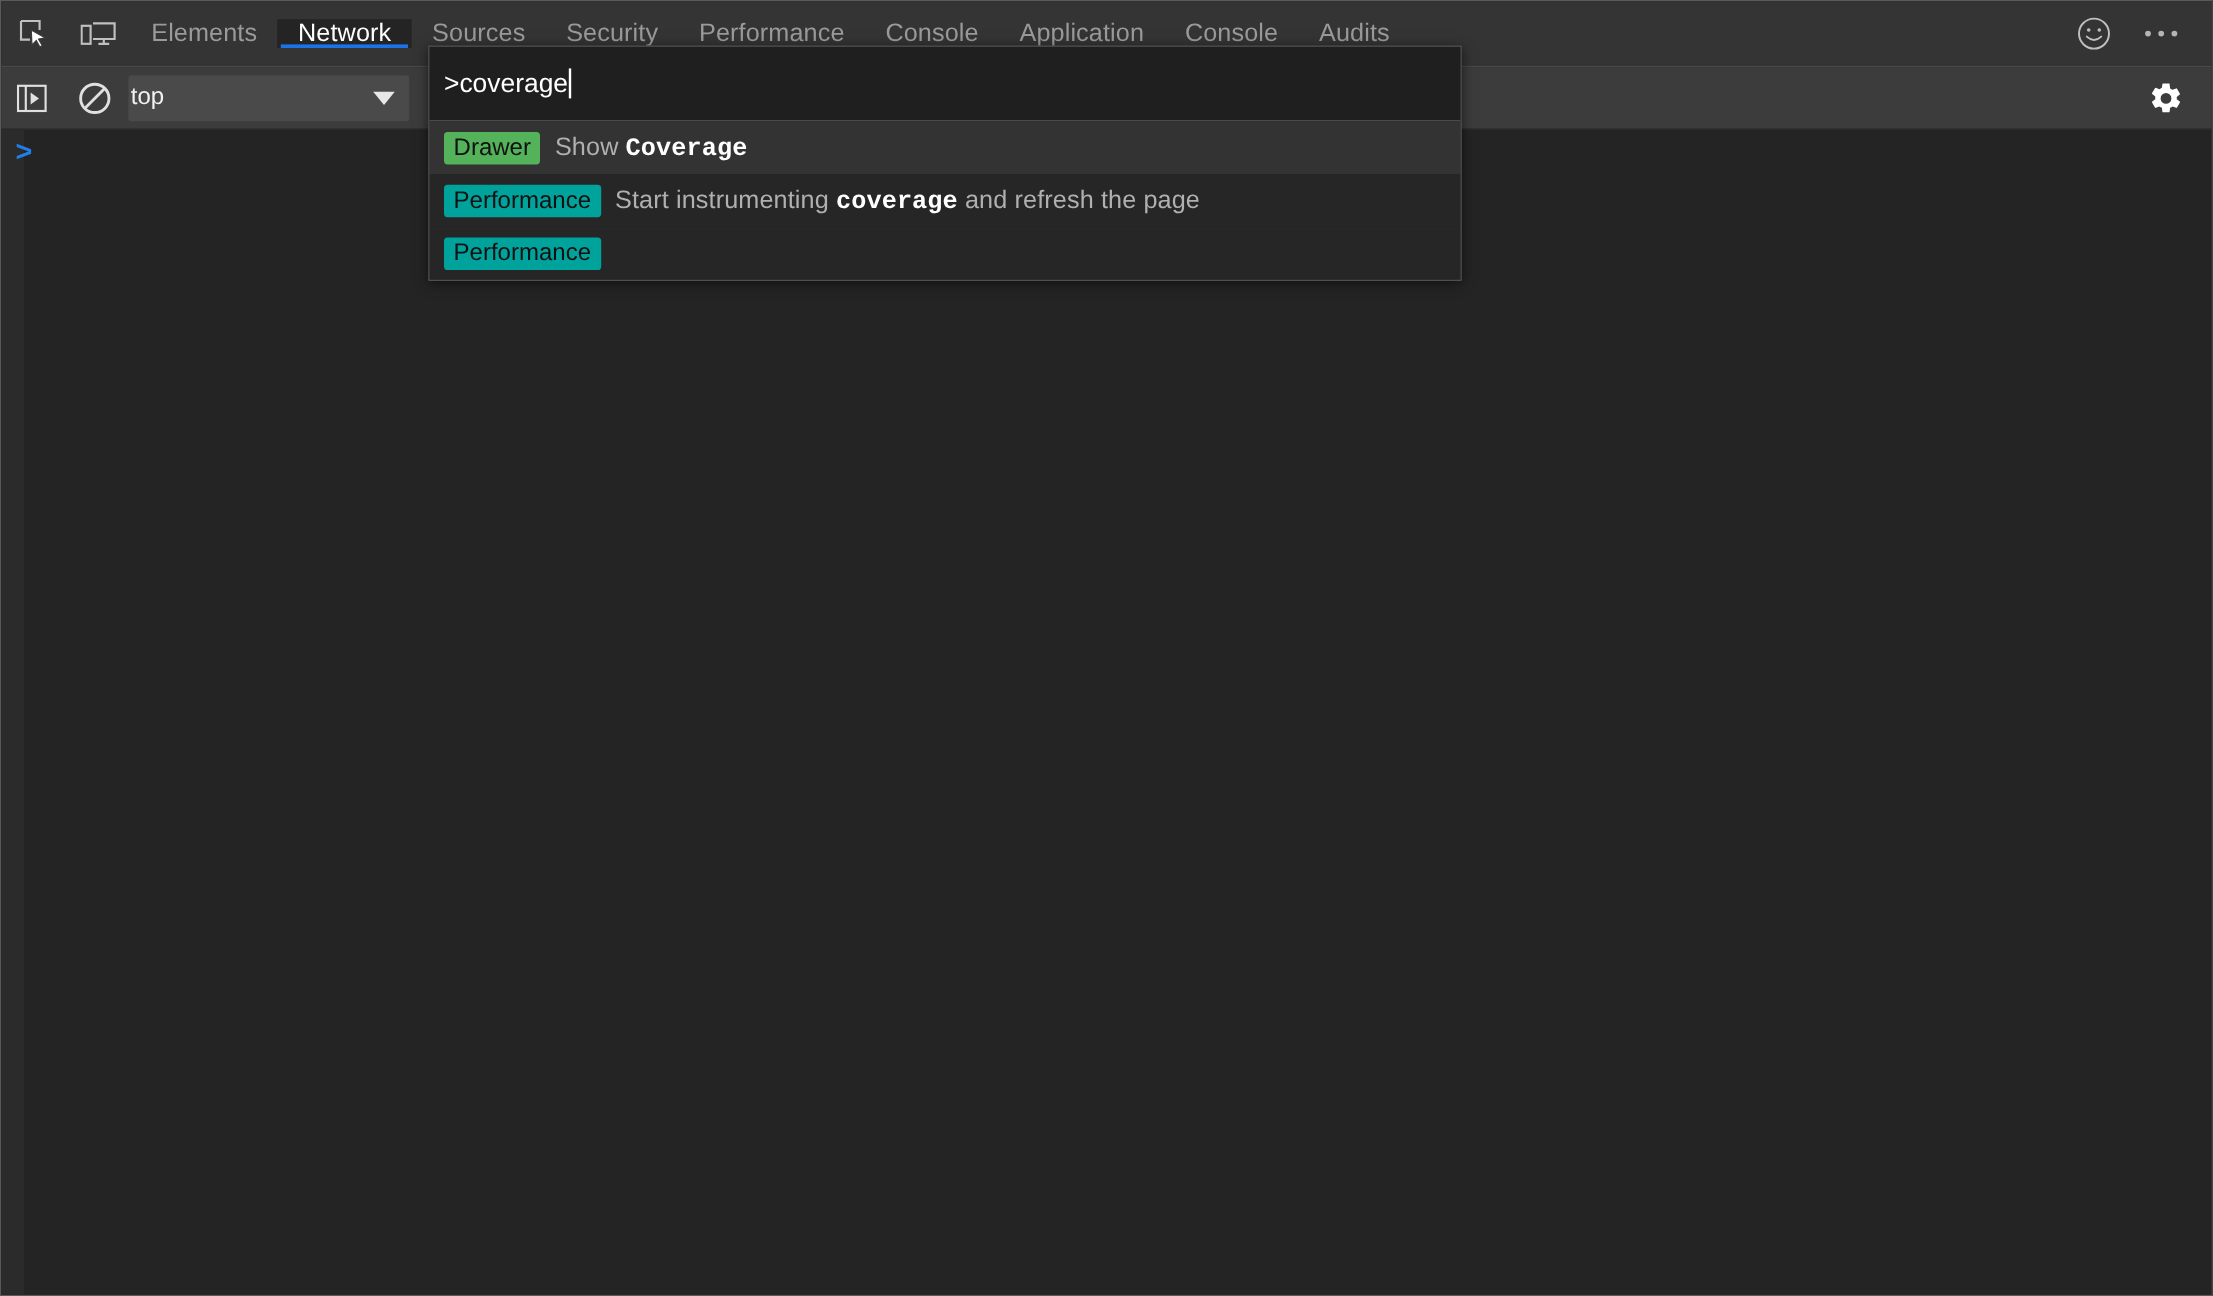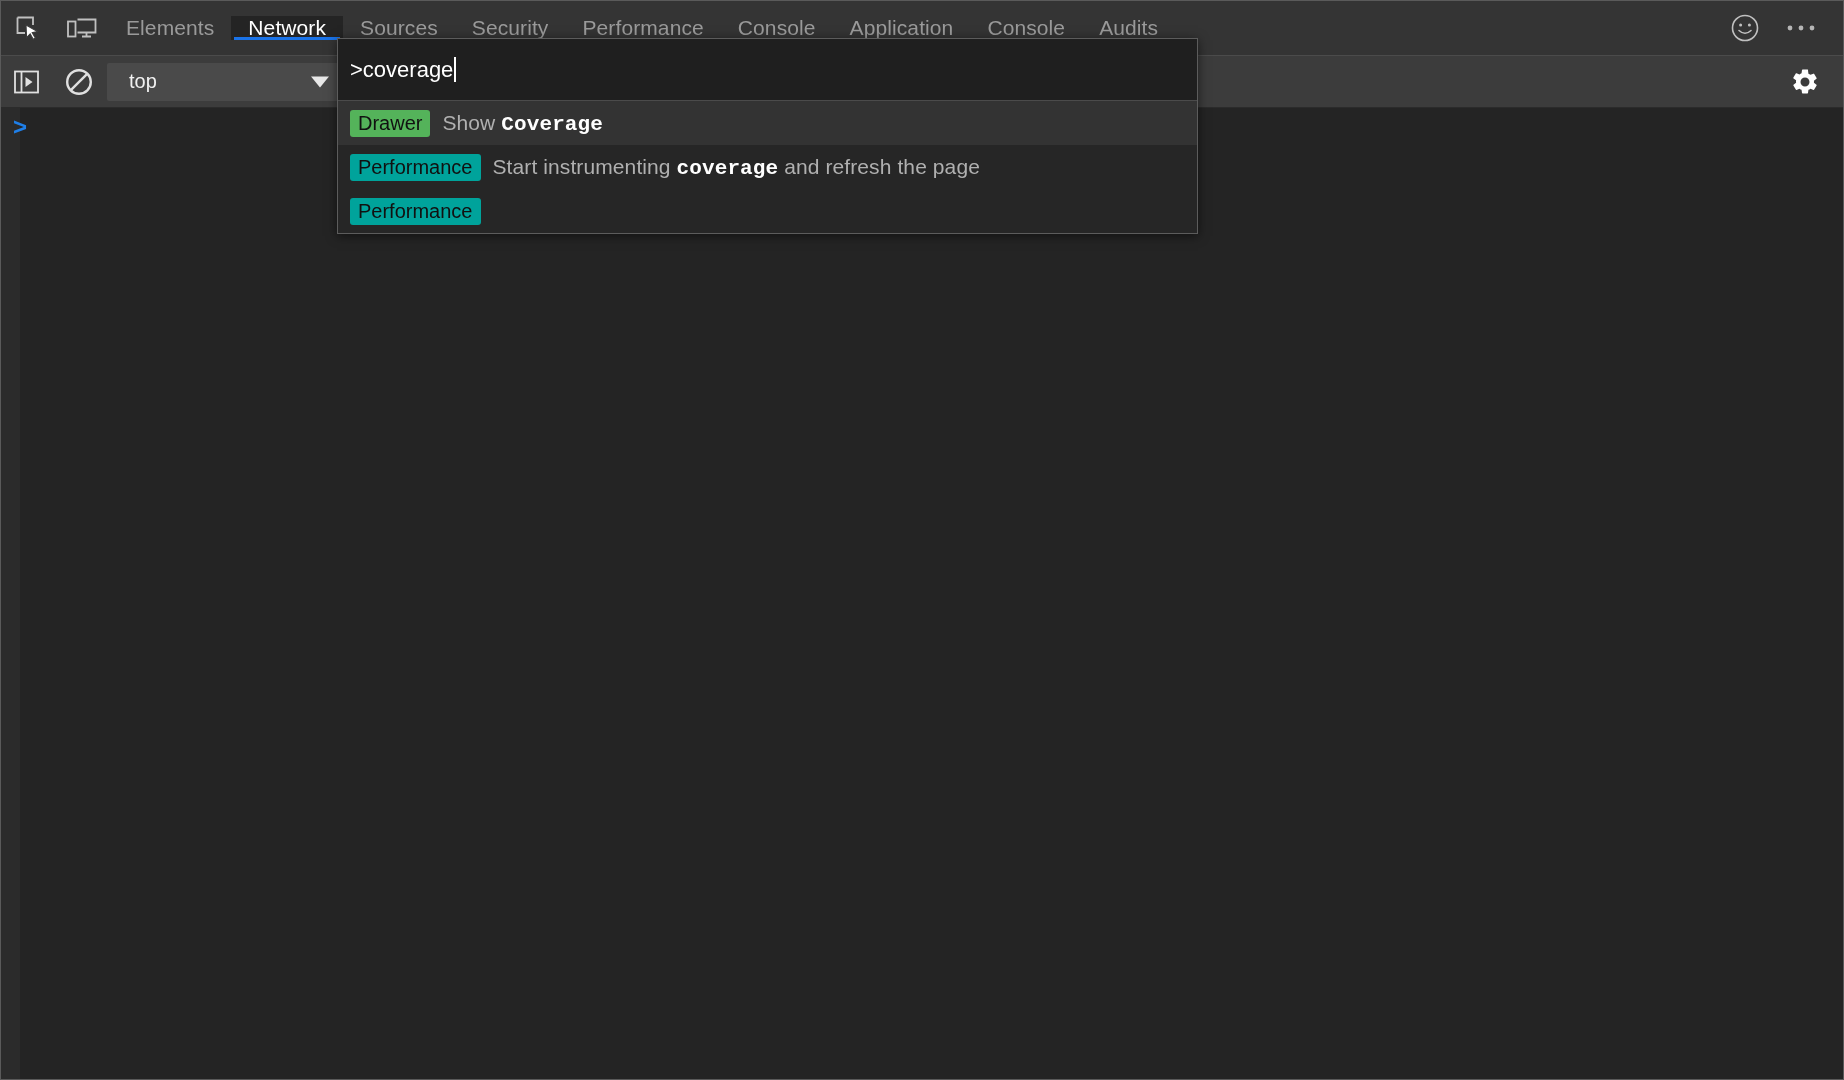--- a/index.html
+++ b/index.html
@@ -99,21 +99,21 @@
     flex: 0 0 auto;
   }
   .ctx-select {
     position: relative;
     width: 234px;
     height: 38px;
     background: #4a4a4a;
     border-radius: 2px;
     display: flex;
     align-items: center;
-    padding: 0 22px;
+    padding: 0 2px;
     margin-left: 2px;
     flex: 0 0 auto;
   }
   .ctx-select .label {
     font-size: 20px;
     color: #f1f1f1;
   }
   .ctx-select .caret {
     position: absolute;
     right: 12px;
@@ -168,21 +168,21 @@
     justify-content: center;
     color: #1f7fe8;
     font-size: 24px;
     font-weight: bold;
     line-height: 1;
   }
 
   
   .palette {
     position: absolute;
-    left: 336px;
+    left: 356px;
     top: 37px;
     width: 861px;
     background: #242424;
     border: 1px solid #5c5c5c;
     box-shadow: 0 2px 10px rgba(0,0,0,.55);
     z-index: 30;
     text-align: right;
   }
   .palette-input {
     height: 62px;

